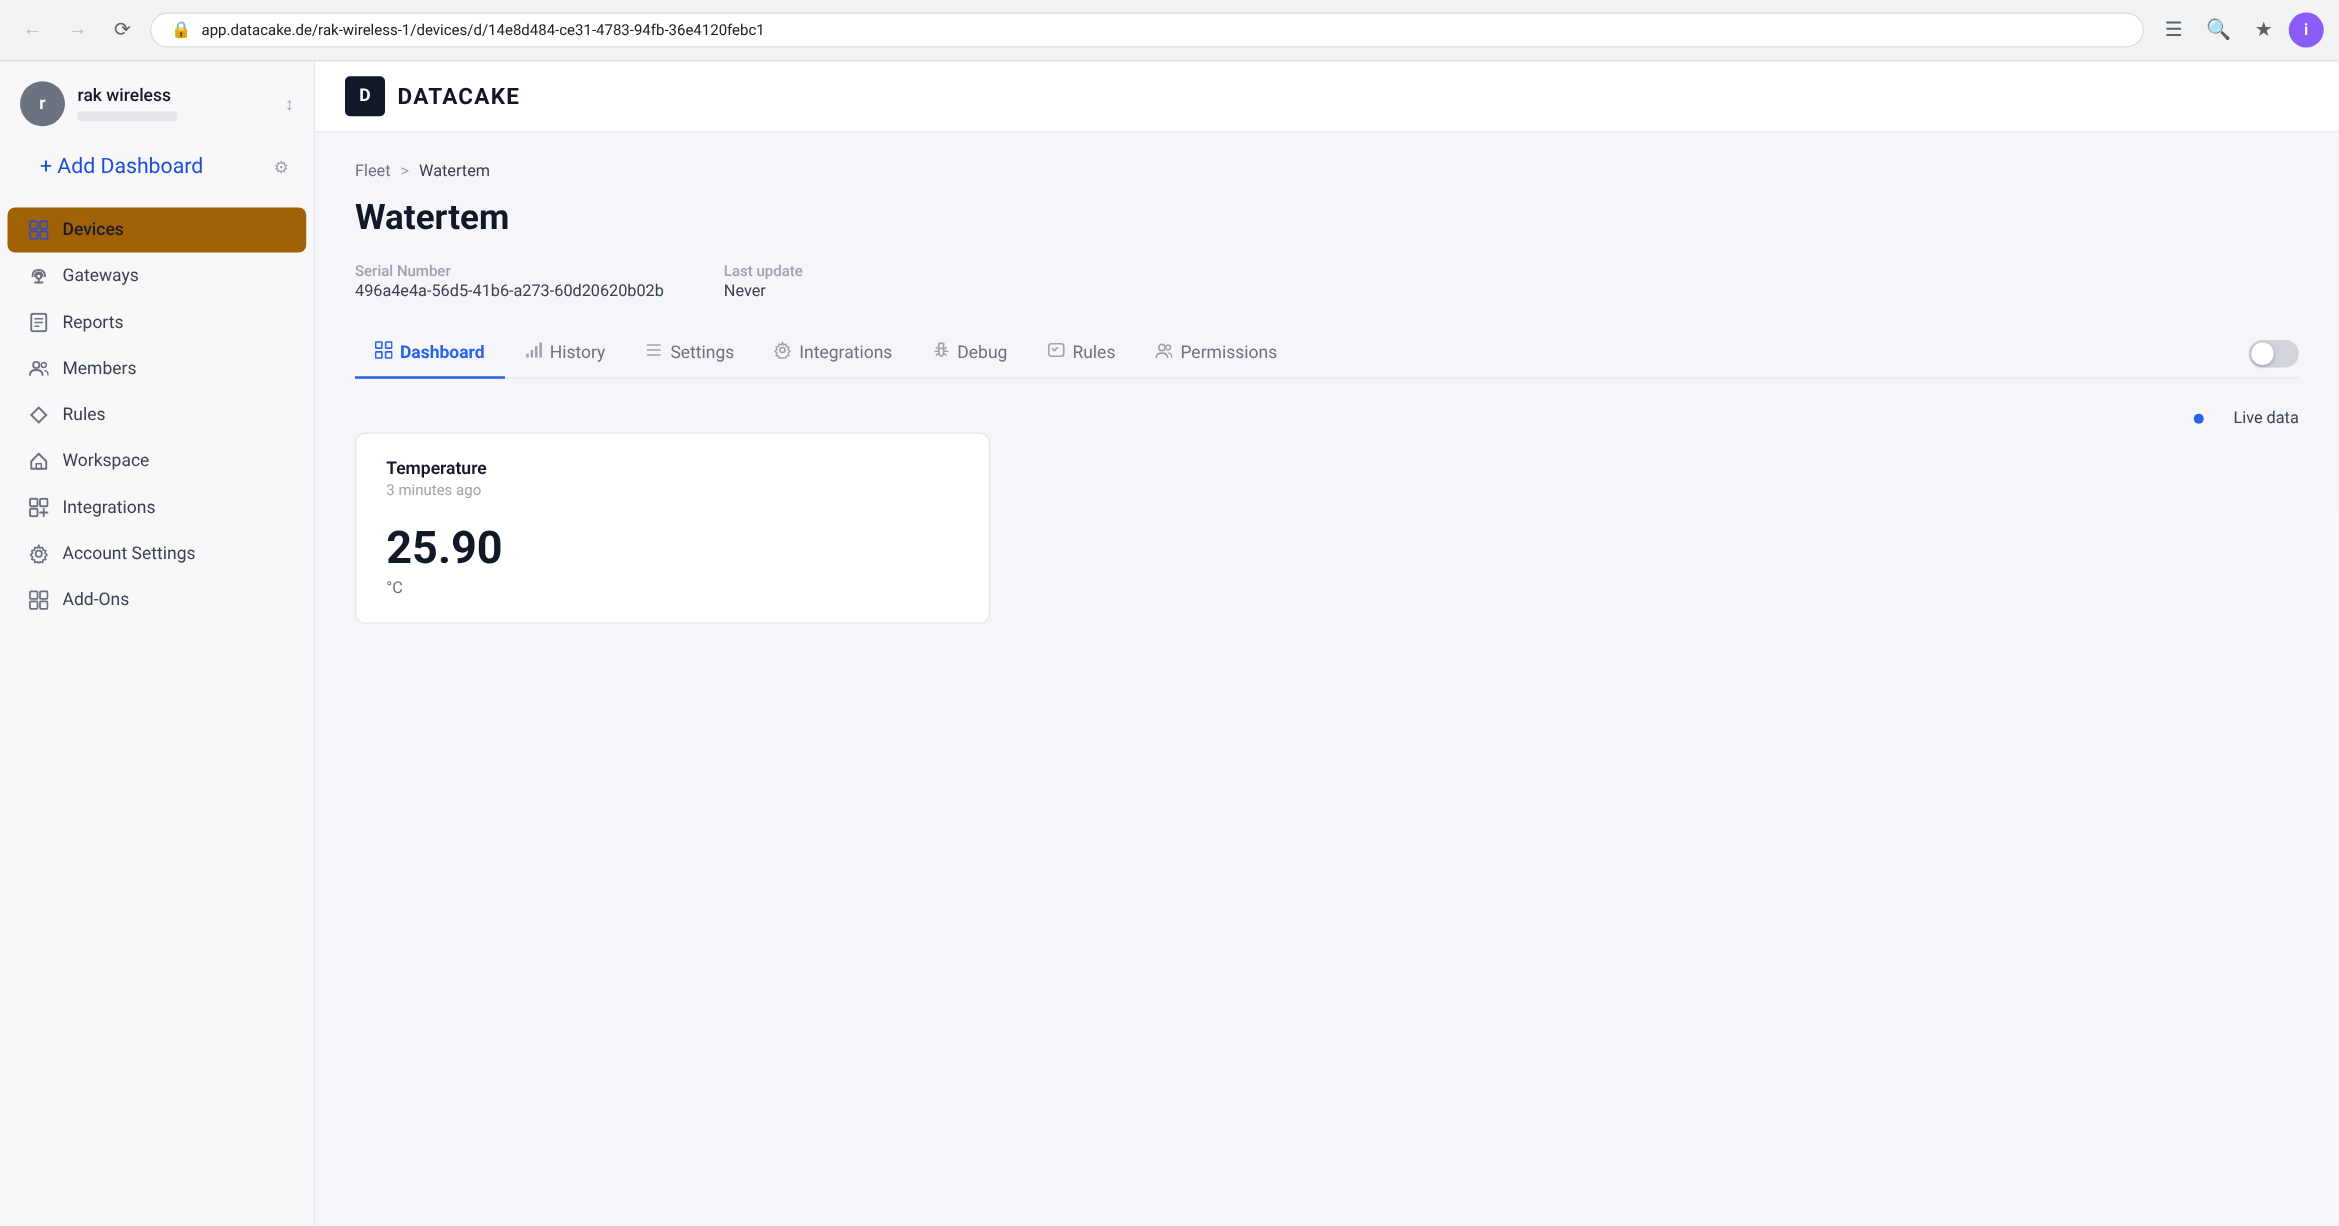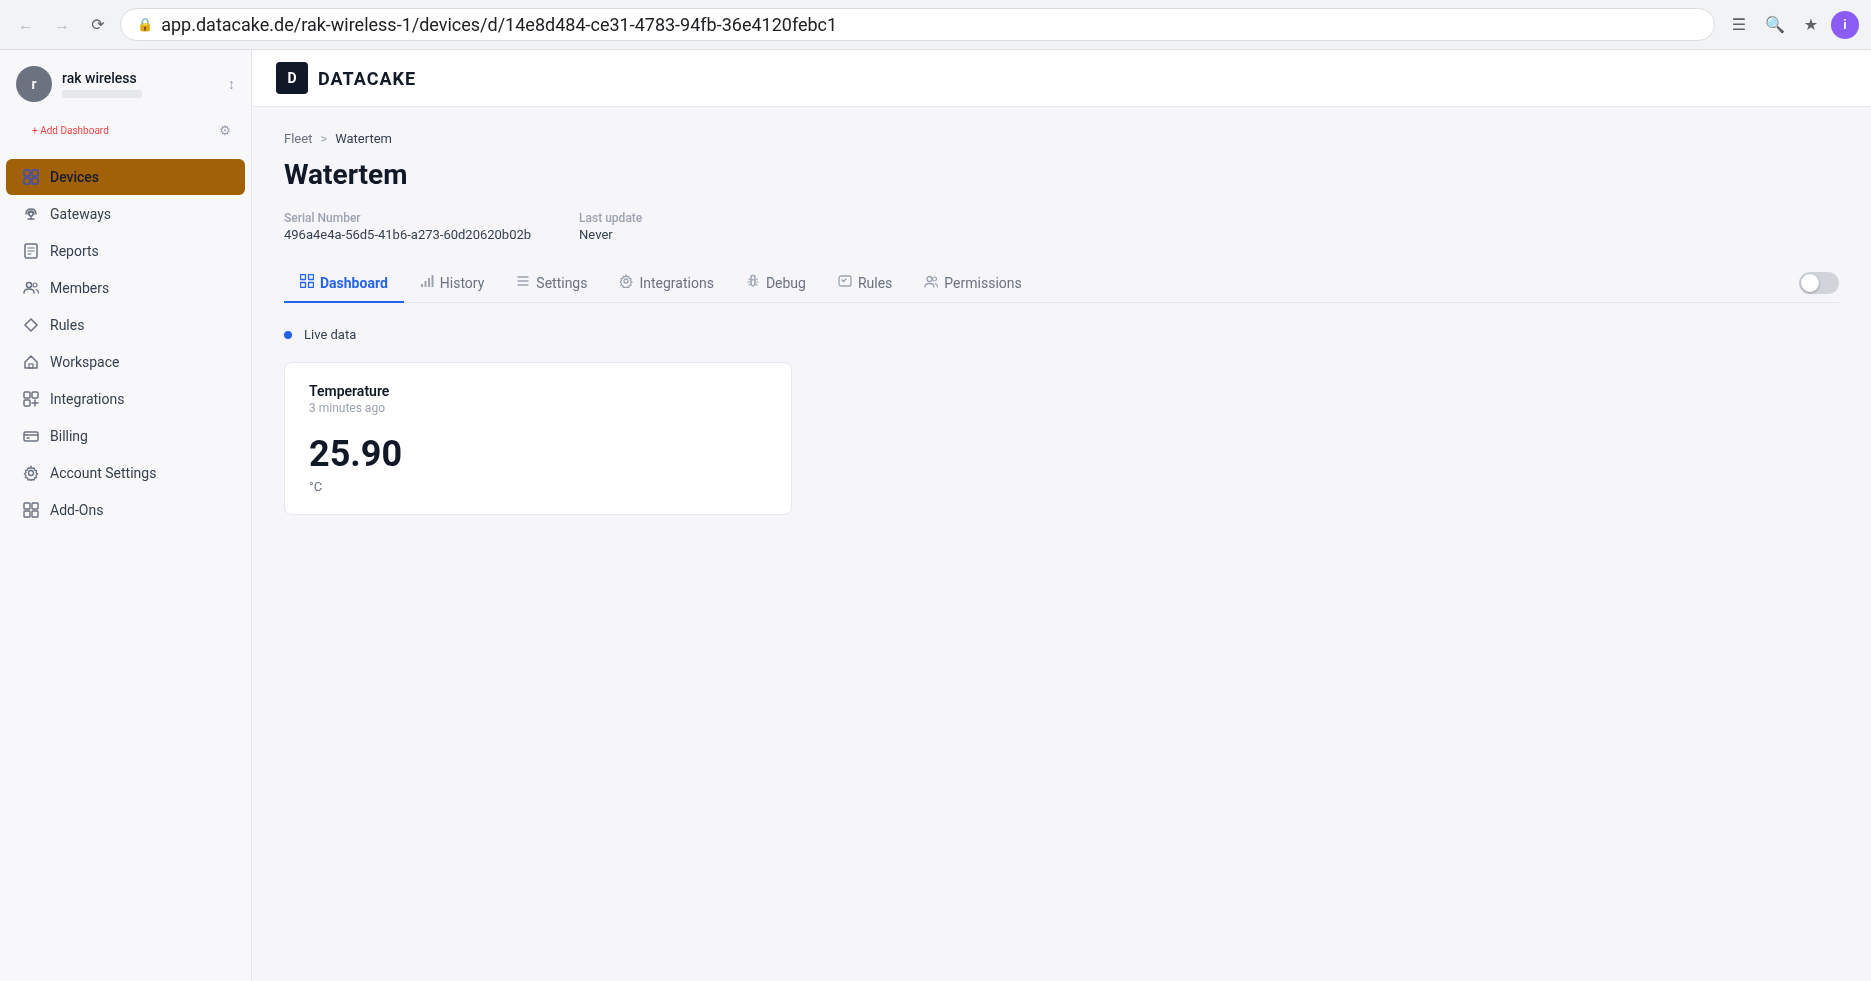--- a/index.html
+++ b/index.html
@@ -4,40 +4,40 @@
   <style>
     * { margin: 0; padding: 0; box-sizing: border-box; }
     body { font-family: -apple-system, BlinkMacSystemFont, 'Segoe UI', Roboto, sans-serif; background: #f0f0f5; display: flex; flex-direction: column; height: 100vh; overflow: hidden; }
 
     
     .browser-chrome { background: #f1f3f4; border-bottom: 1px solid #dadce0; padding: 0; }
     .browser-toolbar { display: flex; align-items: center; padding: 8px 12px; gap: 8px; background: #f1f3f4; }
     .browser-nav-btn { width: 28px; height: 28px; border: none; background: none; cursor: pointer; border-radius: 50%; display: flex; align-items: center; justify-content: center; color: #5f6368; font-size: 16px; }
     .browser-nav-btn.disabled { opacity: 0.4; cursor: default; }
     .browser-address-bar { flex: 1; background: white; border: 1px solid #dadce0; border-radius: 20px; padding: 5px 16px; font-size: 13px; color: #202124; display: flex; align-items: center; gap: 8px; }
-    .browser-address-text { color: #202124; font-size: 18px; }
+    .browser-address-text { color: #202124; font-size: 12px; }
     .browser-icons { display: flex; gap: 4px; align-items: center; }
     .browser-icon-btn { width: 32px; height: 32px; border: none; background: none; cursor: pointer; border-radius: 50%; display: flex; align-items: center; justify-content: center; color: #5f6368; font-size: 16px; }
     .profile-avatar-chrome { width: 28px; height: 28px; border-radius: 50%; background: #8b5cf6; color: white; display: flex; align-items: center; justify-content: center; font-size: 13px; font-weight: 600; cursor: pointer; }
 
     
     .app-container { display: flex; flex: 1; overflow: hidden; }
 
     
     .sidebar { width: 252px; background: #f8f8fb; border-right: 1px solid #e5e7eb; display: flex; flex-direction: column; overflow-y: auto; flex-shrink: 0; }
     .sidebar-header { padding: 16px 16px 8px 16px; display: flex; align-items: center; justify-content: space-between; }
     .sidebar-user { display: flex; align-items: center; gap: 10px; cursor: pointer; }
     .sidebar-avatar { width: 36px; height: 36px; border-radius: 50%; background: #6b7280; color: white; display: flex; align-items: center; justify-content: center; font-size: 14px; font-weight: 600; flex-shrink: 0; }
     .sidebar-user-info { flex: 1; }
     .sidebar-user-name { font-size: 14px; font-weight: 500; color: #111827; }
     .sidebar-user-sub { font-size: 12px; color: #9ca3af; background: #e5e7eb; border-radius: 3px; height: 8px; width: 80px; margin-top: 4px; }
     .sidebar-chevron { color: #9ca3af; font-size: 14px; }
 
     .sidebar-section { padding: 8px 0; }
-    .sidebar-add-dashboard { display: flex; align-items: center; gap: 8px; padding: 8px 16px; cursor: pointer; color: #ef4444; font-size: 10px; }
+    .sidebar-add-dashboard { display: flex; align-items: center; gap: 8px; padding: 8px 16px; cursor: pointer; color: #1d4ed8; font-size: 17px; }
     .sidebar-gear-btn { width: 28px; height: 28px; border: none; background: none; cursor: pointer; color: #9ca3af; display: flex; align-items: center; justify-content: center; border-radius: 4px; }
     .add-dash-row { display: flex; align-items: center; justify-content: space-between; padding: 6px 12px 6px 16px; }
 
     .sidebar-nav-item { display: flex; align-items: center; gap: 10px; padding: 9px 16px; cursor: pointer; color: #374151; font-size: 14px; border-radius: 6px; margin: 1px 6px; }
     .sidebar-nav-item.active { background: #a16207; color: #1a1a2e; font-weight: 500; }
     .sidebar-nav-icon { width: 18px; height: 18px; display: flex; align-items: center; justify-content: center; color: #6b7280; flex-shrink: 0; font-size: 15px; }
     .sidebar-nav-item.active .sidebar-nav-icon { color: #3b4db8; }
 
     
     .main-content { flex: 1; background: #f5f5fa; overflow-y: auto; display: flex; flex-direction: column; }
@@ -66,21 +66,21 @@
     .tabs-bar { display: flex; align-items: center; border-bottom: 1px solid #e5e7eb; margin-bottom: 24px; gap: 0; }
     .tab-item { display: flex; align-items: center; gap: 6px; padding: 10px 16px; cursor: pointer; font-size: 14px; color: #6b7280; border-bottom: 2px solid transparent; margin-bottom: -1px; white-space: nowrap; }
     .tab-item.active { color: #2563eb; border-bottom-color: #2563eb; font-weight: 700; }
     .tab-icon { font-size: 14px; }
     .tabs-spacer { flex: 1; }
     .tab-toggle { display: flex; align-items: center; }
     .toggle-btn { width: 40px; height: 22px; border-radius: 11px; background: #d1d5db; border: none; cursor: pointer; position: relative; display: flex; align-items: center; padding: 2px; }
     .toggle-knob { width: 18px; height: 18px; border-radius: 50%; background: white; box-shadow: 0 1px 3px rgba(0,0,0,0.3); }
 
     
-    .live-data-indicator { display: flex; align-items: center; gap: 12px; margin-bottom: 20px; font-size: 13px; color: #374151; }
+    .live-data-indicator { display: flex; align-items: center; gap: 24px; justify-content: flex-end; margin-bottom: 4px; font-size: 13px; color: #374151; }
     .live-dot { width: 8px; height: 8px; border-radius: 50%; background: #2563eb; flex-shrink: 0; }
 
     
     .widgets-grid { display: grid; grid-template-columns: repeat(auto-fill, minmax(380px, 1fr)); gap: 16px; }
     .widget-card { background: white; border-radius: 8px; border: 1px solid #e5e7eb; padding: 20px 24px; min-height: 150px; }
     .widget-title { font-size: 14px; font-weight: 600; color: #111827; margin-bottom: 2px; }
     .widget-subtitle { font-size: 12px; color: #9ca3af; margin-bottom: 20px; }
     .widget-value { font-size: 36px; font-weight: 700; color: #111827; line-height: 1.1; }
     .widget-unit { font-size: 13px; color: #6b7280; margin-top: 4px; }
   </style>
@@ -201,30 +201,20 @@
               <rect x="9" y="1" width="6" height="6" rx="1" stroke="currentColor" stroke-width="1.5"></rect>
               <rect x="1" y="9" width="6" height="6" rx="1" stroke="currentColor" stroke-width="1.5"></rect>
               <line x1="12" y1="9" x2="12" y2="15" stroke="currentColor" stroke-width="1.5" stroke-linecap="round"></line>
               <line x1="9" y1="12" x2="15" y2="12" stroke="currentColor" stroke-width="1.5" stroke-linecap="round"></line>
             </svg>
         </span>
         <span>Integrations</span>
       </div>
 
 
-      <div class="sidebar-nav-item">
-        <span class="sidebar-nav-icon">
-          <svg width="16" height="16" viewBox="0 0 16 16" fill="none">
-              <rect x="1" y="4" width="14" height="9" rx="1.5" stroke="currentColor" stroke-width="1.5"></rect>
-              <line x1="1" y1="7" x2="15" y2="7" stroke="currentColor" stroke-width="1.5"></line>
-              <line x1="4" y1="10" x2="6" y2="10" stroke="currentColor" stroke-width="1.5" stroke-linecap="round"></line>
-            </svg>
-        </span>
-        <span>Billing</span>
-      </div>
 
       <div class="sidebar-nav-item">
         <span class="sidebar-nav-icon">
           <svg width="16" height="16" viewBox="0 0 16 16" fill="none">
               <circle cx="8" cy="8" r="2.5" stroke="currentColor" stroke-width="1.4"></circle>
               <path d="M8 1.5 L9 3.5 L11 3 L11.5 5 L13.5 5.5 L13 7.5 L14.5 9 L13 10.5 L13.5 12.5 L11.5 13 L11 15 L9 14.5 L8 15.5 L7 14.5 L5 15 L4.5 13 L2.5 12.5 L3 10.5 L1.5 9 L3 7.5 L2.5 5.5 L4.5 5 L5 3 L7 3.5 Z" stroke="currentColor" stroke-width="1.3" fill="none"></path>
             </svg>
         </span>
         <span>Account Settings</span>
       </div>

